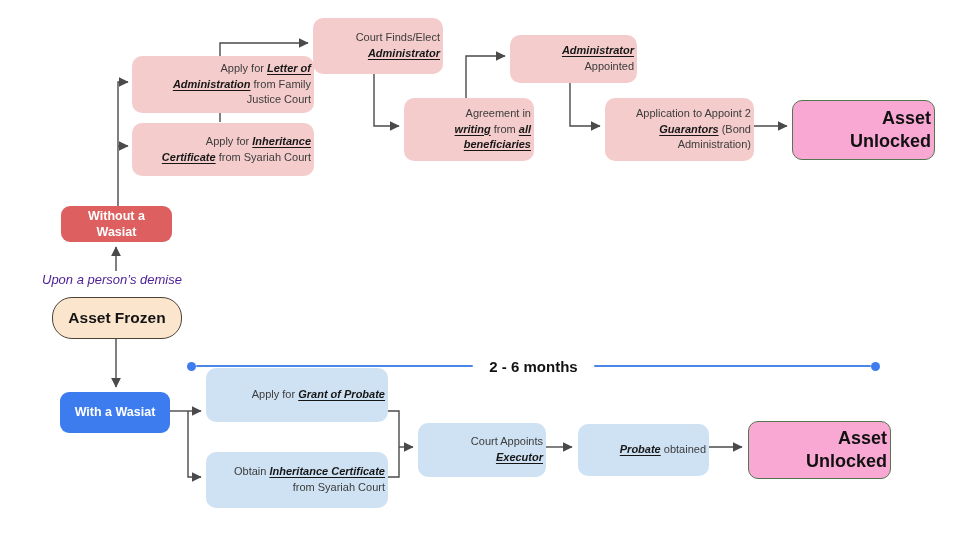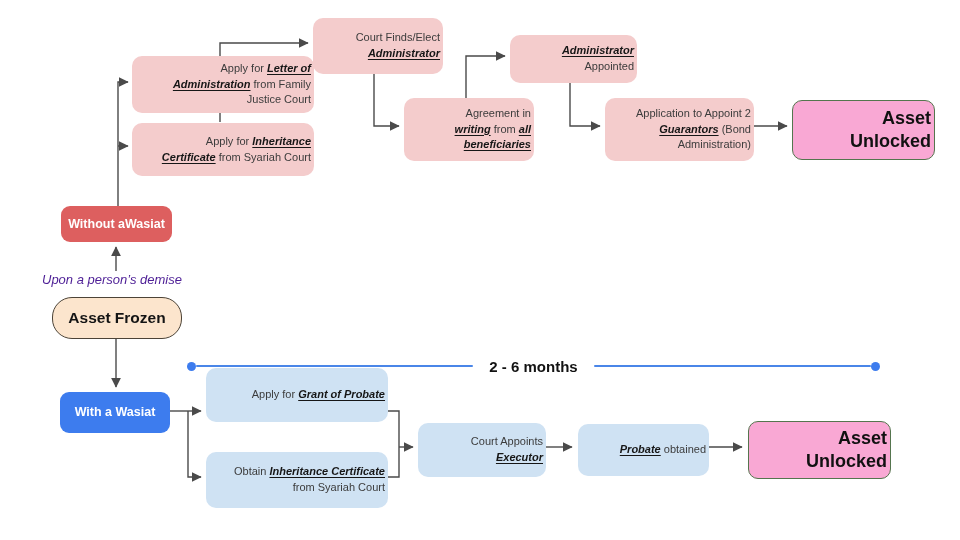--- a/index.html
+++ b/index.html
@@ -10,21 +10,21 @@
 
   .node{position:absolute;display:flex;flex-direction:column;justify-content:center;align-items:flex-end;
         text-align:center;border-radius:10px;font-size:11px;line-height:1.45;color:#3c3c3c;padding:3px;}
   .tline{white-space:nowrap;}
   .pink{background:#f4cccc;}
   .lblue{background:#cfe2f3;}
   .green{background:#f9a8d4;border:1.6px solid#55754e;font-size:18px;font-weight:700;color:#111;line-height:1.3;}
   .b{font-weight:700;color:#161616;}
   .u{text-decoration:underline;text-underline-offset:2px;font-style:italic;}
 
-  .pill{position:absolute;display:flex;flex-direction:row;justify-content:center;align-items:center;
+  .pill{position:absolute;display:flex;flex-direction:column;justify-content:center;align-items:center;
         text-align:center;color:#fff;font-weight:700;border-radius:9px;font-size:12.5px;line-height:1.3;}
   .red-pill{background:#dd5f5f;}
   .blue-pill{background:#3d7cee;}
 
   .cream{position:absolute;display:flex;align-items:center;justify-content:center;background:#fce5cd;
          border:1.6px solid #4c4337;border-radius:20px;font-weight:700;font-size:15.5px;color:#141414;}
 
   .note{position:absolute;font-style:italic;font-size:13px;color:#4c1d95;white-space:nowrap;}
 
   .timeline{position:absolute;display:flex;align-items:center;height:18px;}

